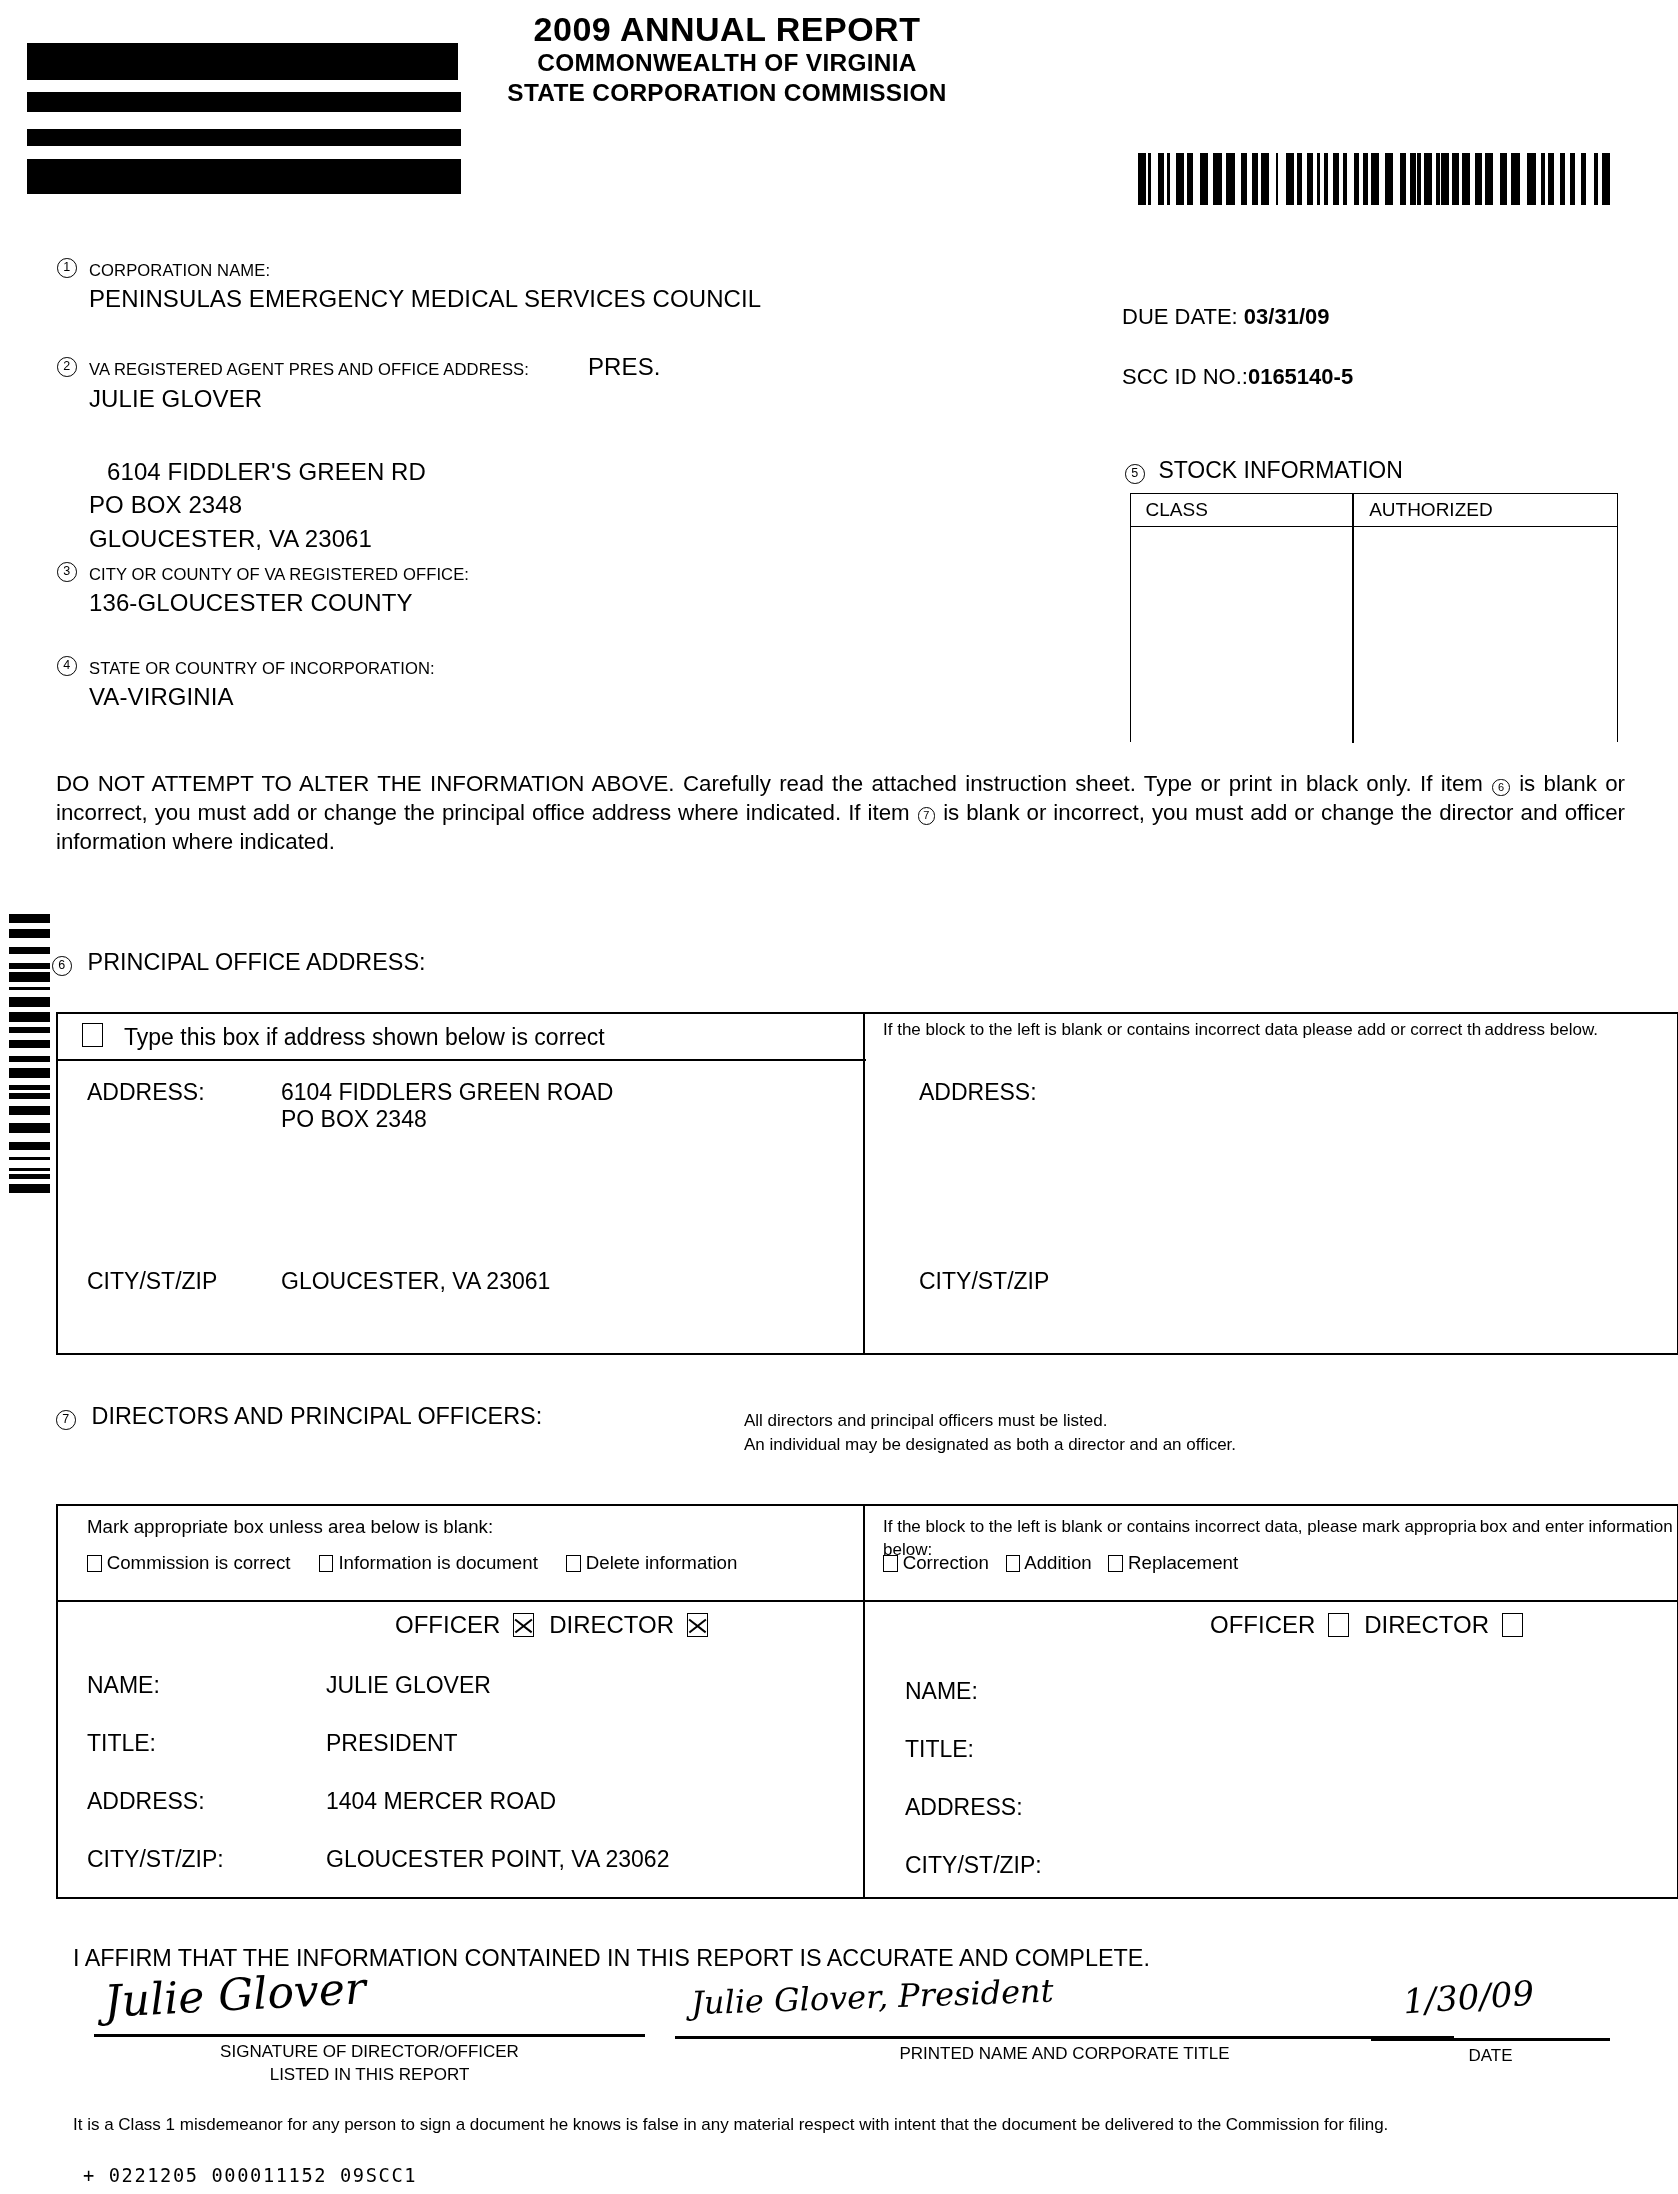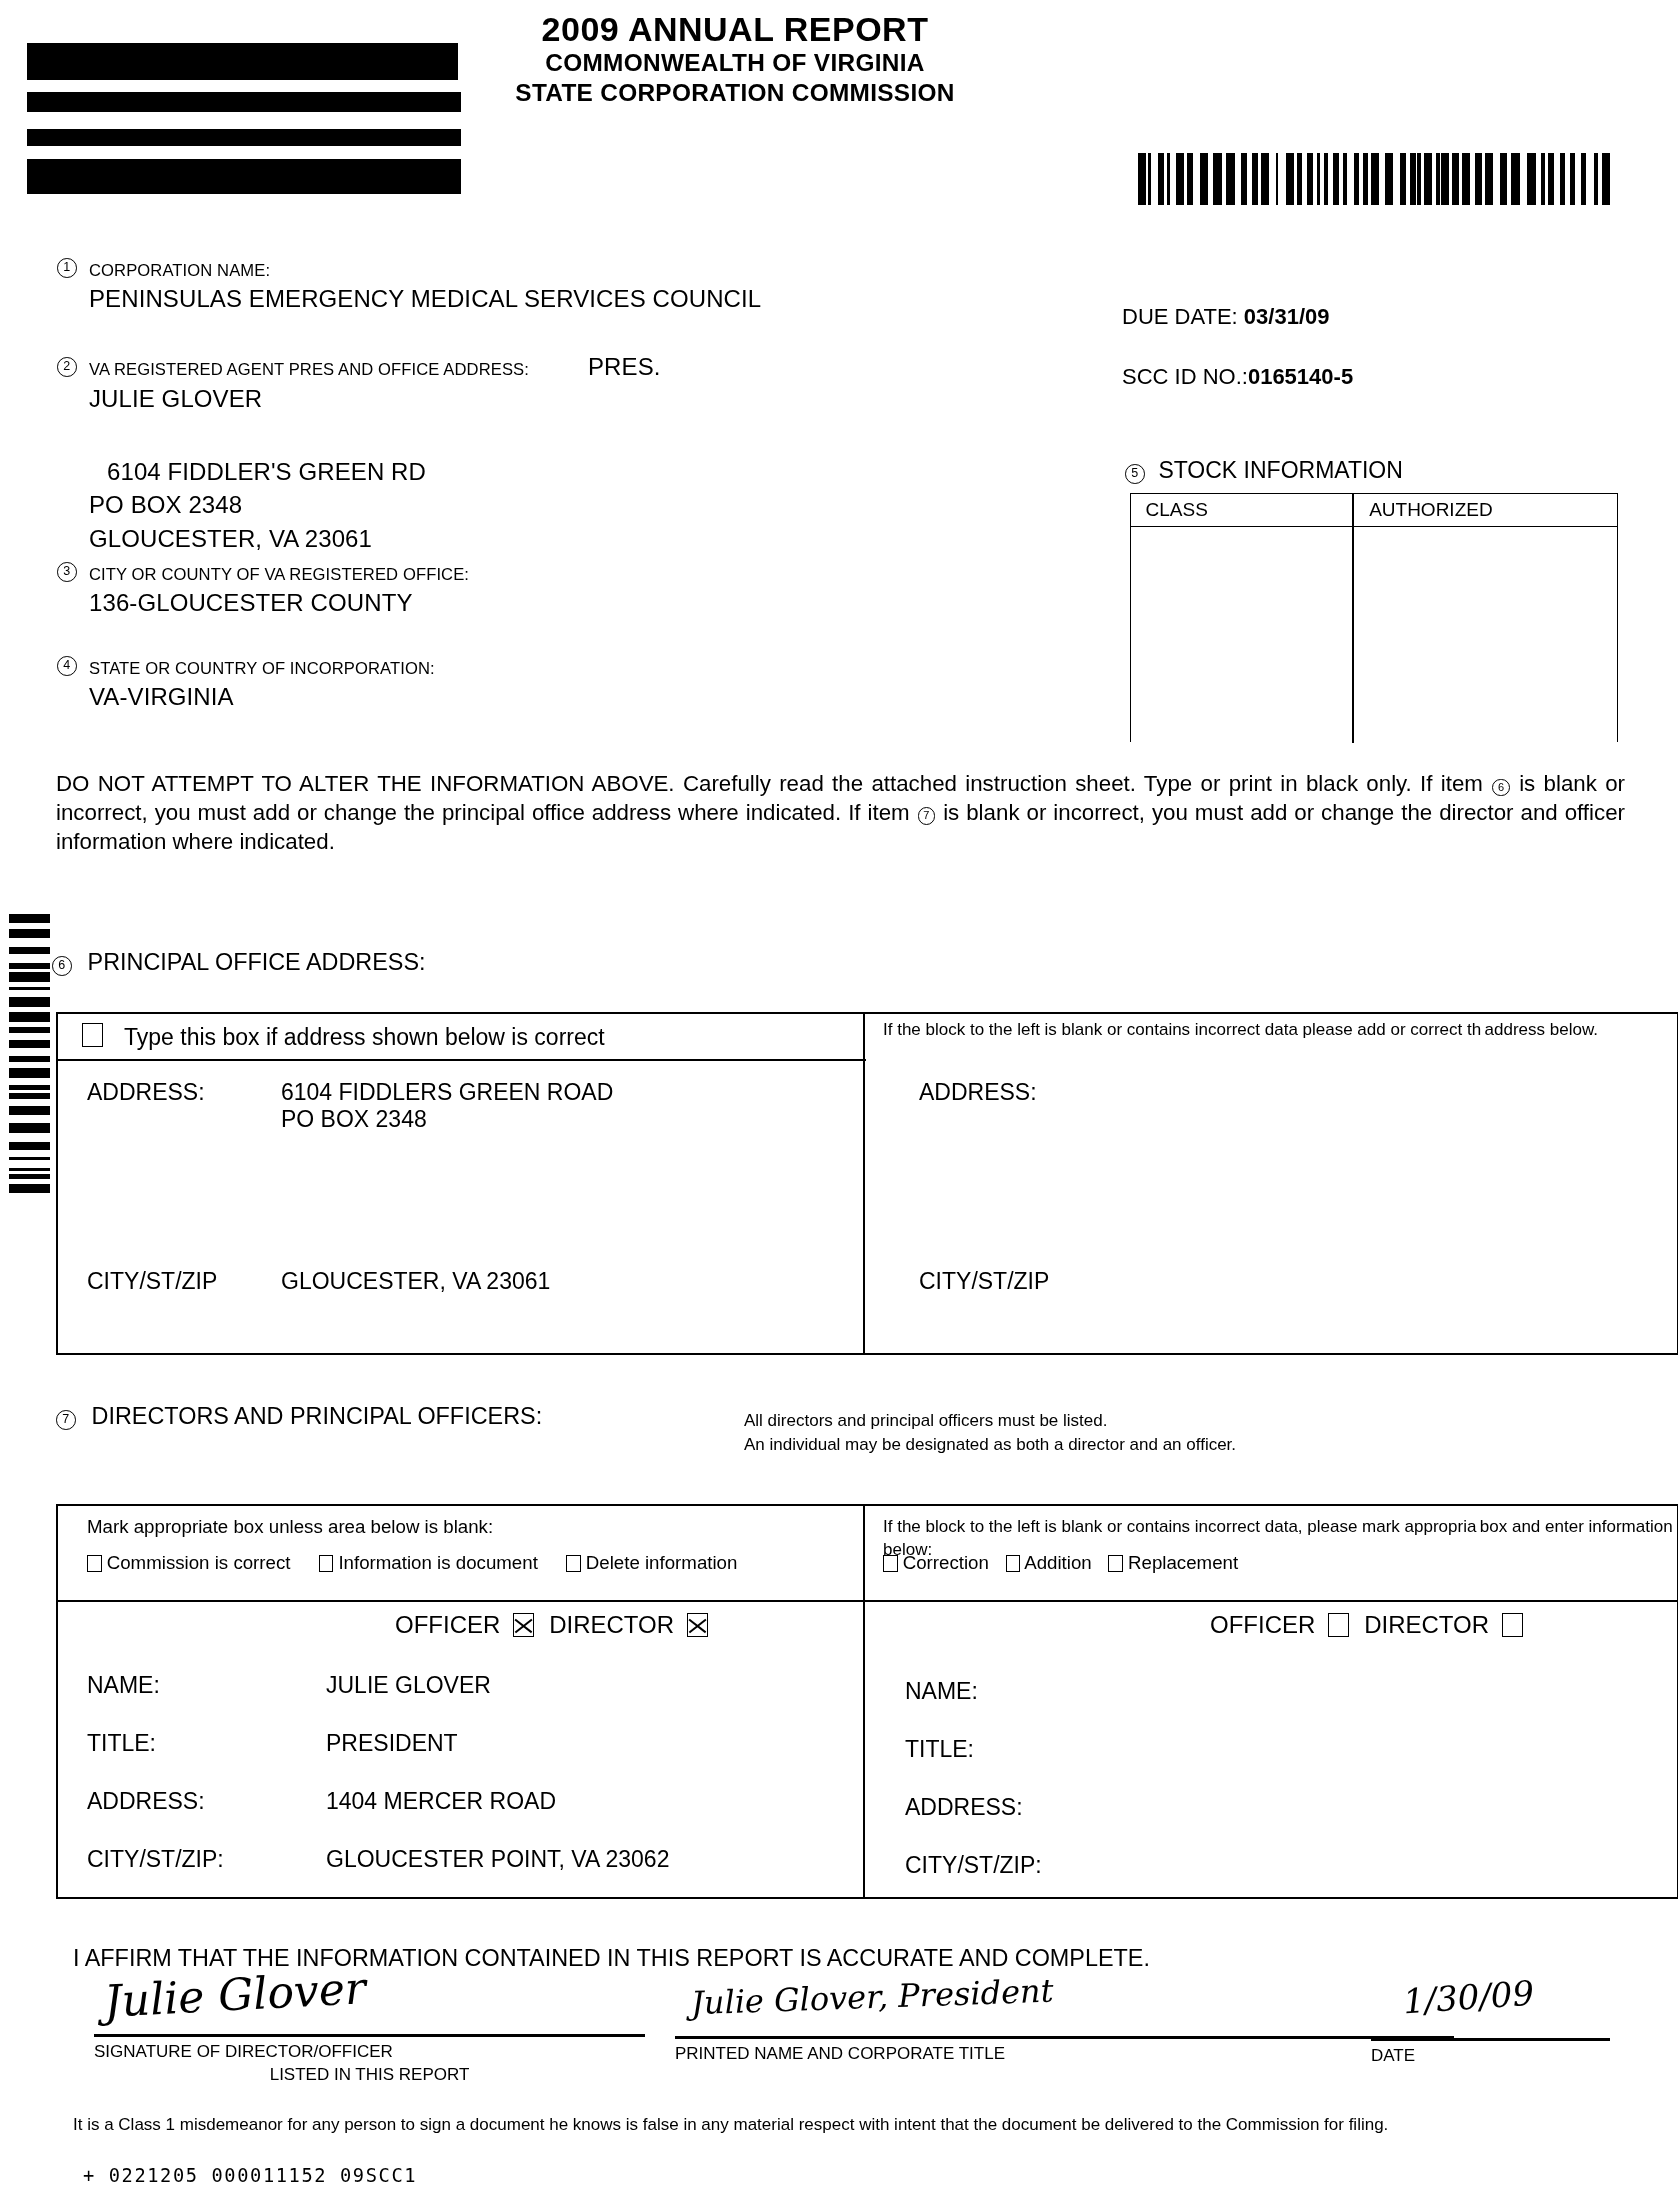--- a/index.html
+++ b/index.html
@@ -4,21 +4,21 @@
 <style>
   html, body { margin:0; padding:0; background:#fff; }
   body {
     width:1679px; height:2194px; position:relative;
     font-family:"Liberation Sans", sans-serif;
     color:#000; background:#fff; overflow:hidden;
   }
   .abs { position:absolute; }
 
   
-  #title-block { left:8px; top:10.4px; width:1454px; text-align:center; }
+  #title-block { left:0; top:10.4px; width:1454px; text-align:center; }
   #title-block .t1 { font-size:34px; font-weight:bold; letter-spacing:0.5px; line-height:1.12; }
   #title-block .t2 { font-size:24.4px; font-weight:bold; letter-spacing:0.3px; line-height:1.22; }
   #title-block .t3 { font-size:24.4px; font-weight:bold; letter-spacing:0.3px; line-height:1.22; }
 
   
   .redact { background:#000; }
   #redact1 { left:27px;  top:43px;  width:431px; height:37px; }
   #redact2 { left:27px;  top:92px; width:434px; height:20px; }
   #redact3 { left:27px;  top:129px; width:434px; height:17px; }
   #redact4 { left:27px;  top:159px; width:434px; height:35px; }
@@ -128,21 +128,21 @@
   #r-cty-l  { left:905px; top:1852px; }
 
   
   #affirm { left:73px; top:1945px; font-size:23.4px; white-space:nowrap; }
 
   .sigline { position:absolute; height:2.6px; background:#000; }
   #sig1-line { left:94px;  top:2034px; width:551px; }
   #sig2-line { left:675px; top:2036px; width:779px; }
   #sig3-line { left:1371px; top:2038px; width:239px; }
 
-  .sigcap { position:absolute; font-size:17px; white-space:nowrap; }
+  .sigcap { position:absolute; font-size:17px; white-space:nowrap; text-align:center; }
   #sig1-cap { left:94px;  top:2042px; width:551px; }
   #sig1-cap2{ left:94px;  top:2065px; width:551px; text-align:center; }
   #sig2-cap { left:675px; top:2044px; width:779px; }
   #sig3-cap { left:1371px; top:2046px; width:239px; }
 
   .hand { font-family:"DejaVu Serif", serif; font-style:italic; }
   #sig1 { left:104px;  top:1969px; font-size:44px; transform:rotate(-3deg); }
   #sig2 { left:691px; top:1978px; font-size:32px; transform:rotate(-2deg); }
   #sig3 { left:1403px; top:1977px; font-size:34px; transform:rotate(-4deg); }
 

